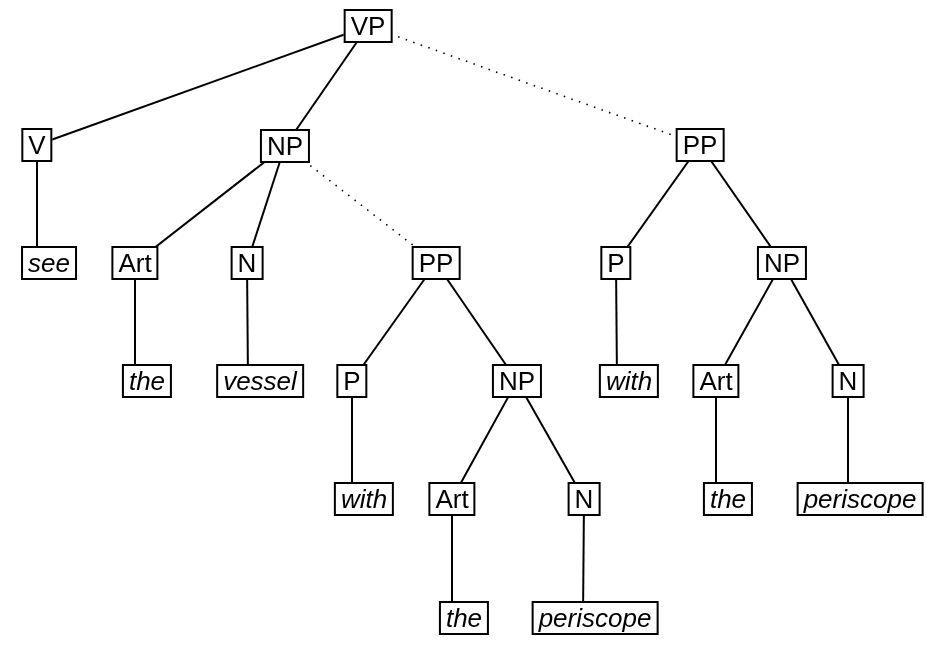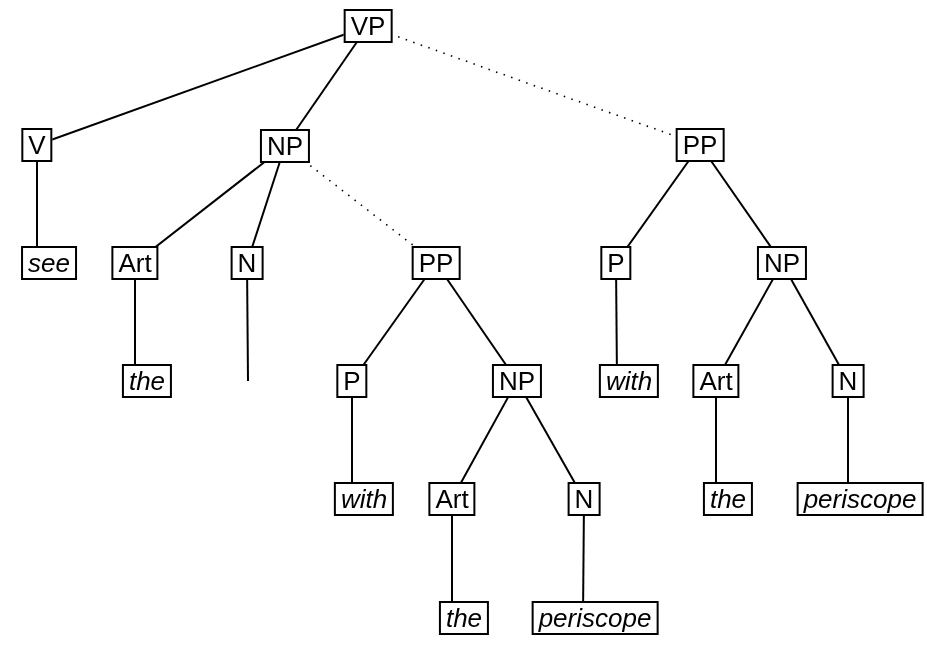--- a/index.html
+++ b/index.html
@@ -87,20 +87,21 @@
   <div class="node" style="left:700px; top:145px">PP</div>
 
   <div class="node word" style="left:37px; top:263px">see</div>
   <div class="node" style="left:135px; top:263px">Art</div>
   <div class="node" style="left:247px; top:263px">N</div>
   <div class="node" style="left:436px; top:263px">PP</div>
   <div class="node" style="left:616px; top:263px">P</div>
   <div class="node" style="left:782px; top:263px">NP</div>
 
   <div class="node word" style="left:135px; top:381px">the</div>
+  <div class="node word" style="left:248px; top:381px">vessel</div>
   <div class="node" style="left:352px; top:381px">P</div>
   <div class="node" style="left:517px; top:381px">NP</div>
   <div class="node word" style="left:617px; top:381px">with</div>
   <div class="node" style="left:716px; top:381px">Art</div>
   <div class="node" style="left:848px; top:381px">N</div>
 
   <div class="node word" style="left:352px; top:499px">with</div>
   <div class="node" style="left:452px; top:499px">Art</div>
   <div class="node" style="left:584px; top:499px">N</div>
   <div class="node word" style="left:716px; top:499px">the</div>

